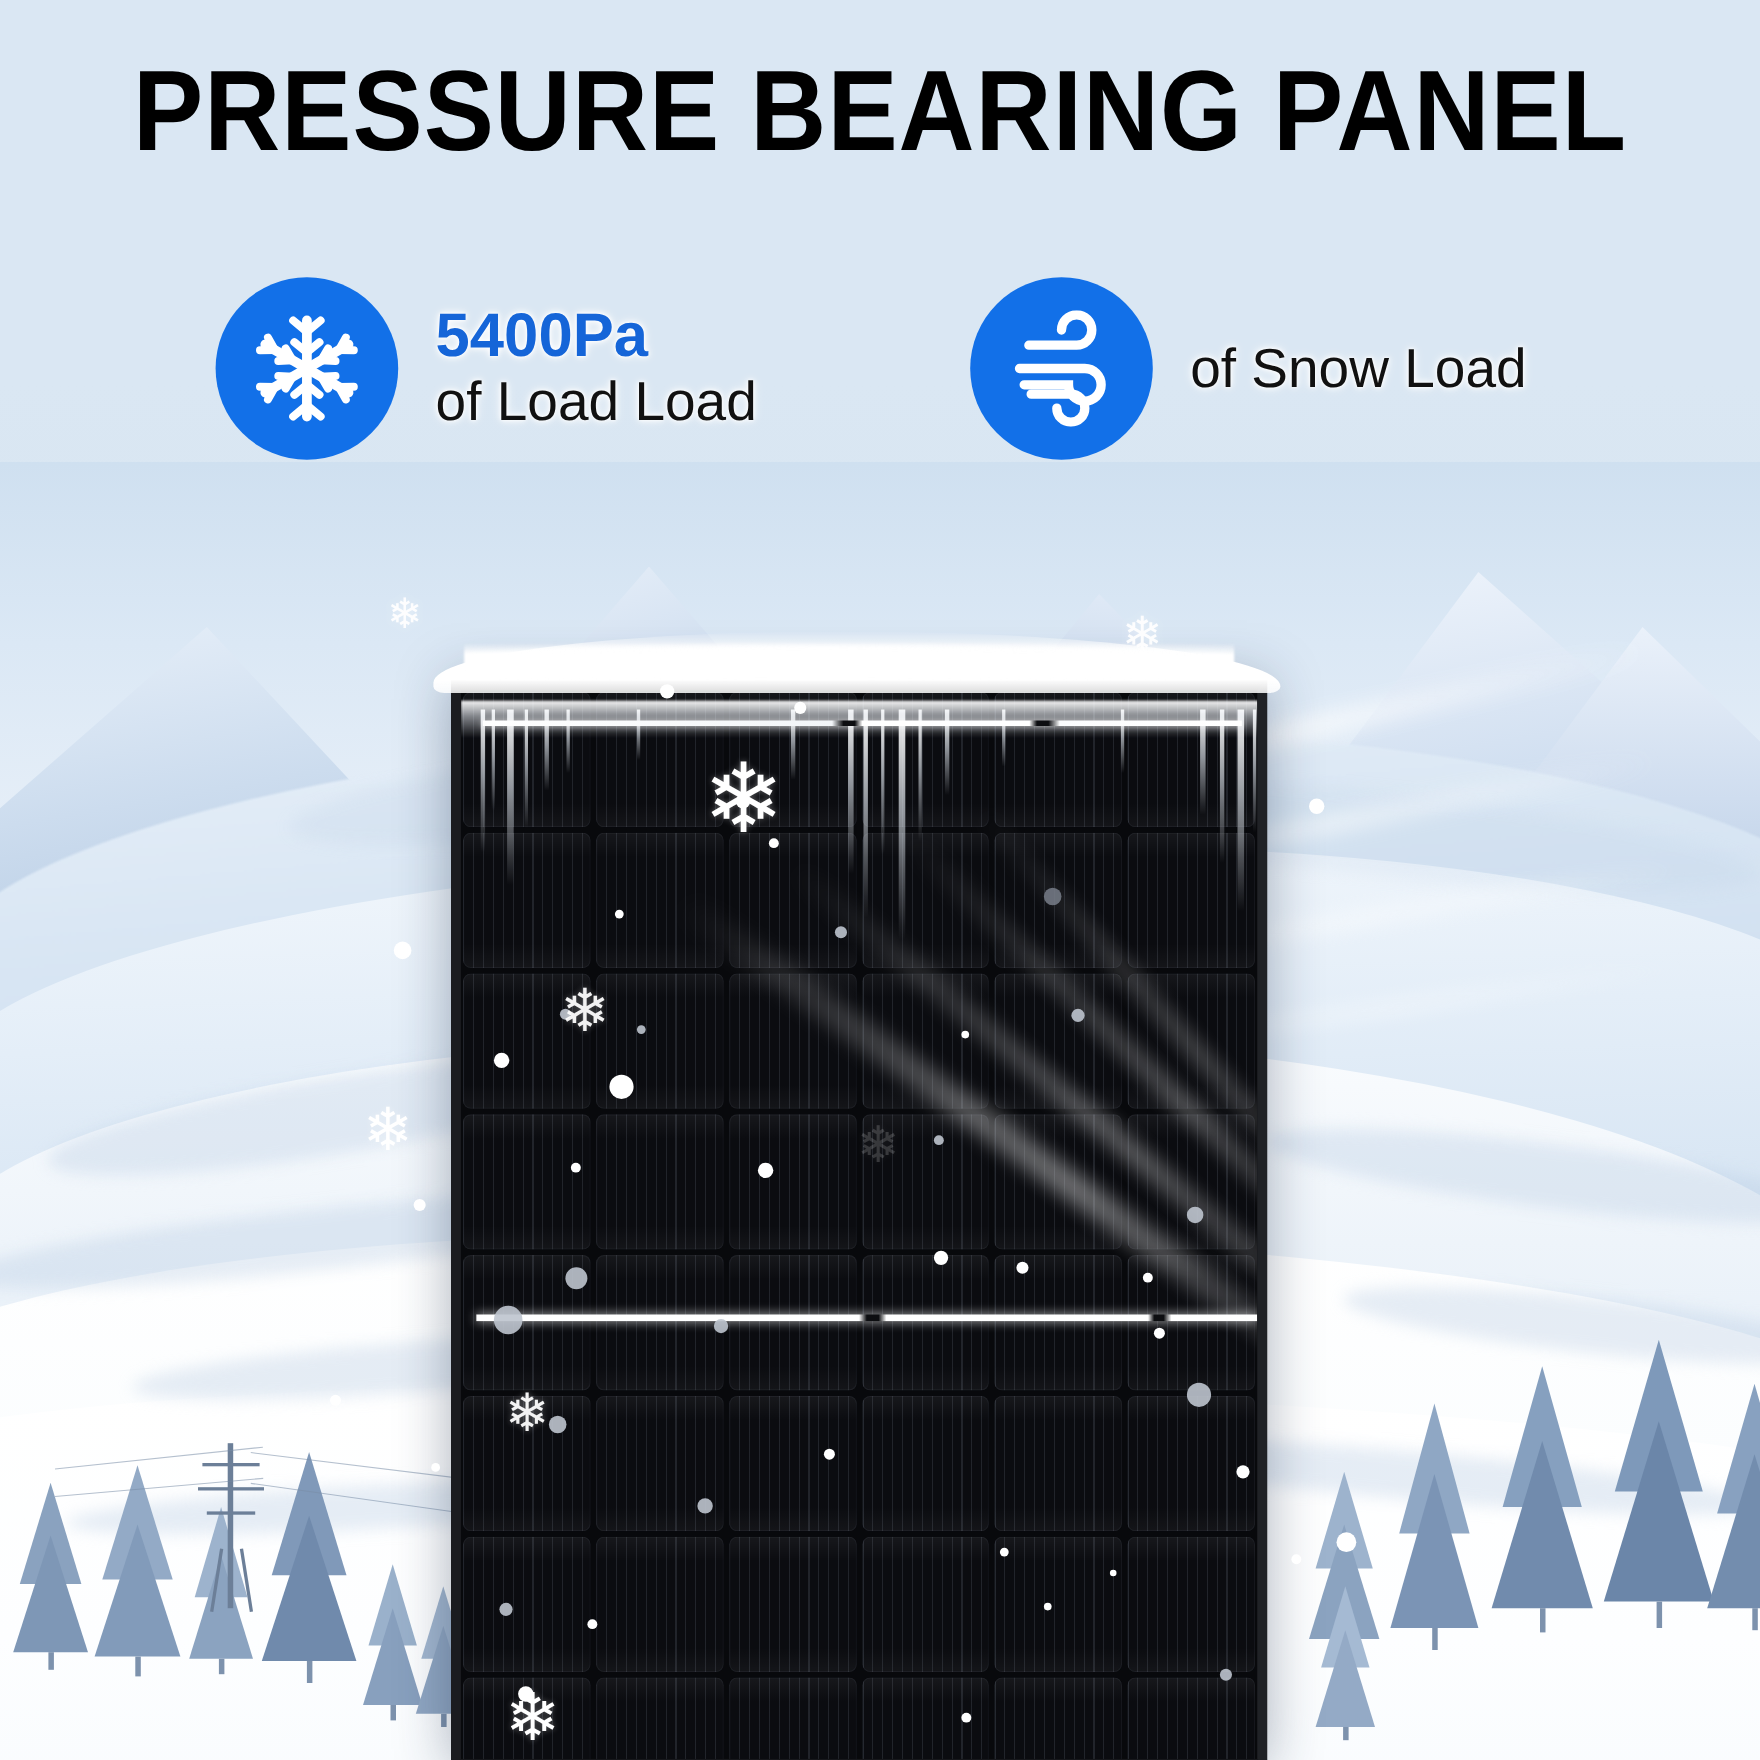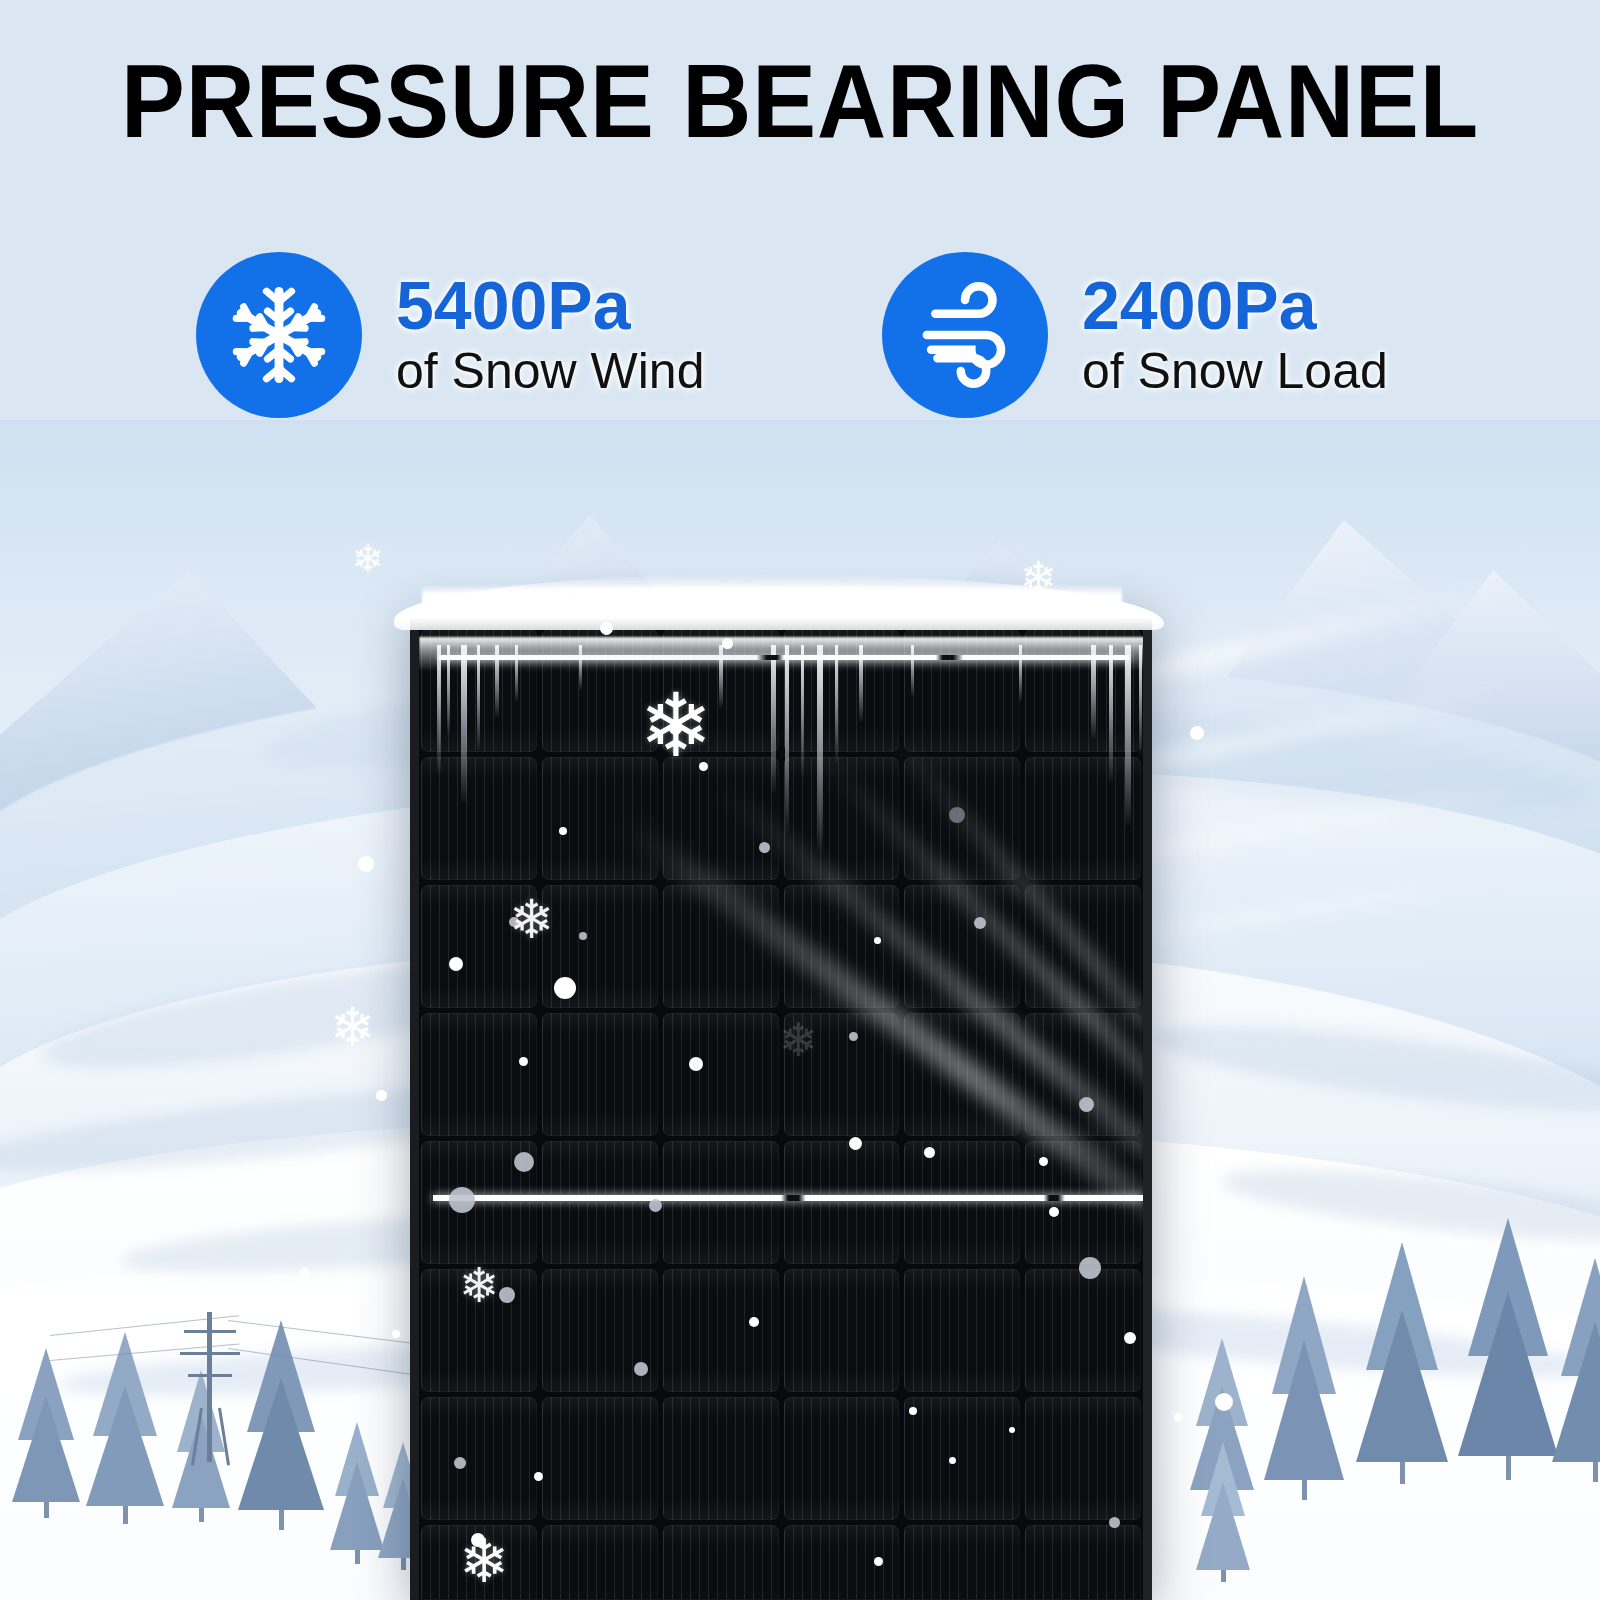--- a/index.html
+++ b/index.html
@@ -151,21 +151,21 @@
     white-space:nowrap;
   }
 
   
   .badge{position:absolute;display:flex;align-items:center;gap:34px;}
   .badge.snow{left:196px;top:252px;}
   .badge.wind{left:882px;top:252px;}
   .bicon{width:166px;height:166px;border-radius:50%;background:#1270e8;
     display:flex;align-items:center;justify-content:center;flex:0 0 auto;}
   .btext{display:flex;flex-direction:column;justify-content:center;}
-  .bval{font-size:68px;font-weight:700;color:#1565d8;line-height:1.08;
+  .bval{font-size:56px;font-weight:700;color:#1565d8;line-height:1.08;
     text-shadow:0 0 3px #fff,0 0 6px #fff,0 0 10px rgba(255,255,255,.9);}
   .blabel{font-size:50px;font-weight:400;color:#111;line-height:1.18;
     text-shadow:0 0 3px #fff,0 0 6px #fff,0 0 10px rgba(255,255,255,.9);}
 </style>
 </head>
 <body>
 
 <div class="stage">
 
   <div class="sky"></div>
@@ -467,33 +467,32 @@
 
           <line x1="22" y1="66.2" x2="9" y2="66"></line>
             <line x1="22" y1="66.2" x2="16" y2="77"></line>
           <line x1="37.5" y1="57.2" x2="25" y2="56.5"></line>
             <line x1="37.5" y1="57.2" x2="31.5" y2="67.5"></line>
         </g>
       </svg>
     </div>
     <div class="btext">
       <div class="bval">5400Pa</div>
-      <div class="blabel">of Snow Wind</div>
+      <div class="blabel">of Load Load</div>
     </div>
   </div>
 
   <div class="badge wind">
     <div class="bicon">
       <svg width="106" height="106" viewBox="0 0 100 100" aria-hidden="true">
         <g stroke="#ffffff" stroke-width="8" stroke-linecap="round" fill="none">
           <path d="M22 30 H63 a13 13 0 1 0 -13 -13"></path>
           <path d="M14 50 H70 a14 14 0 1 1 -14 14 H18"></path>
           <path d="M24 72 H58 a12 12 0 1 1 -12 12"></path>
         </g>
       </svg>
     </div>
     <div class="btext">
-      <div class="bval">2400Pa</div>
       <div class="blabel">of Snow Load</div>
     </div>
   </div>
 
 </div>
 
 </body></html>

